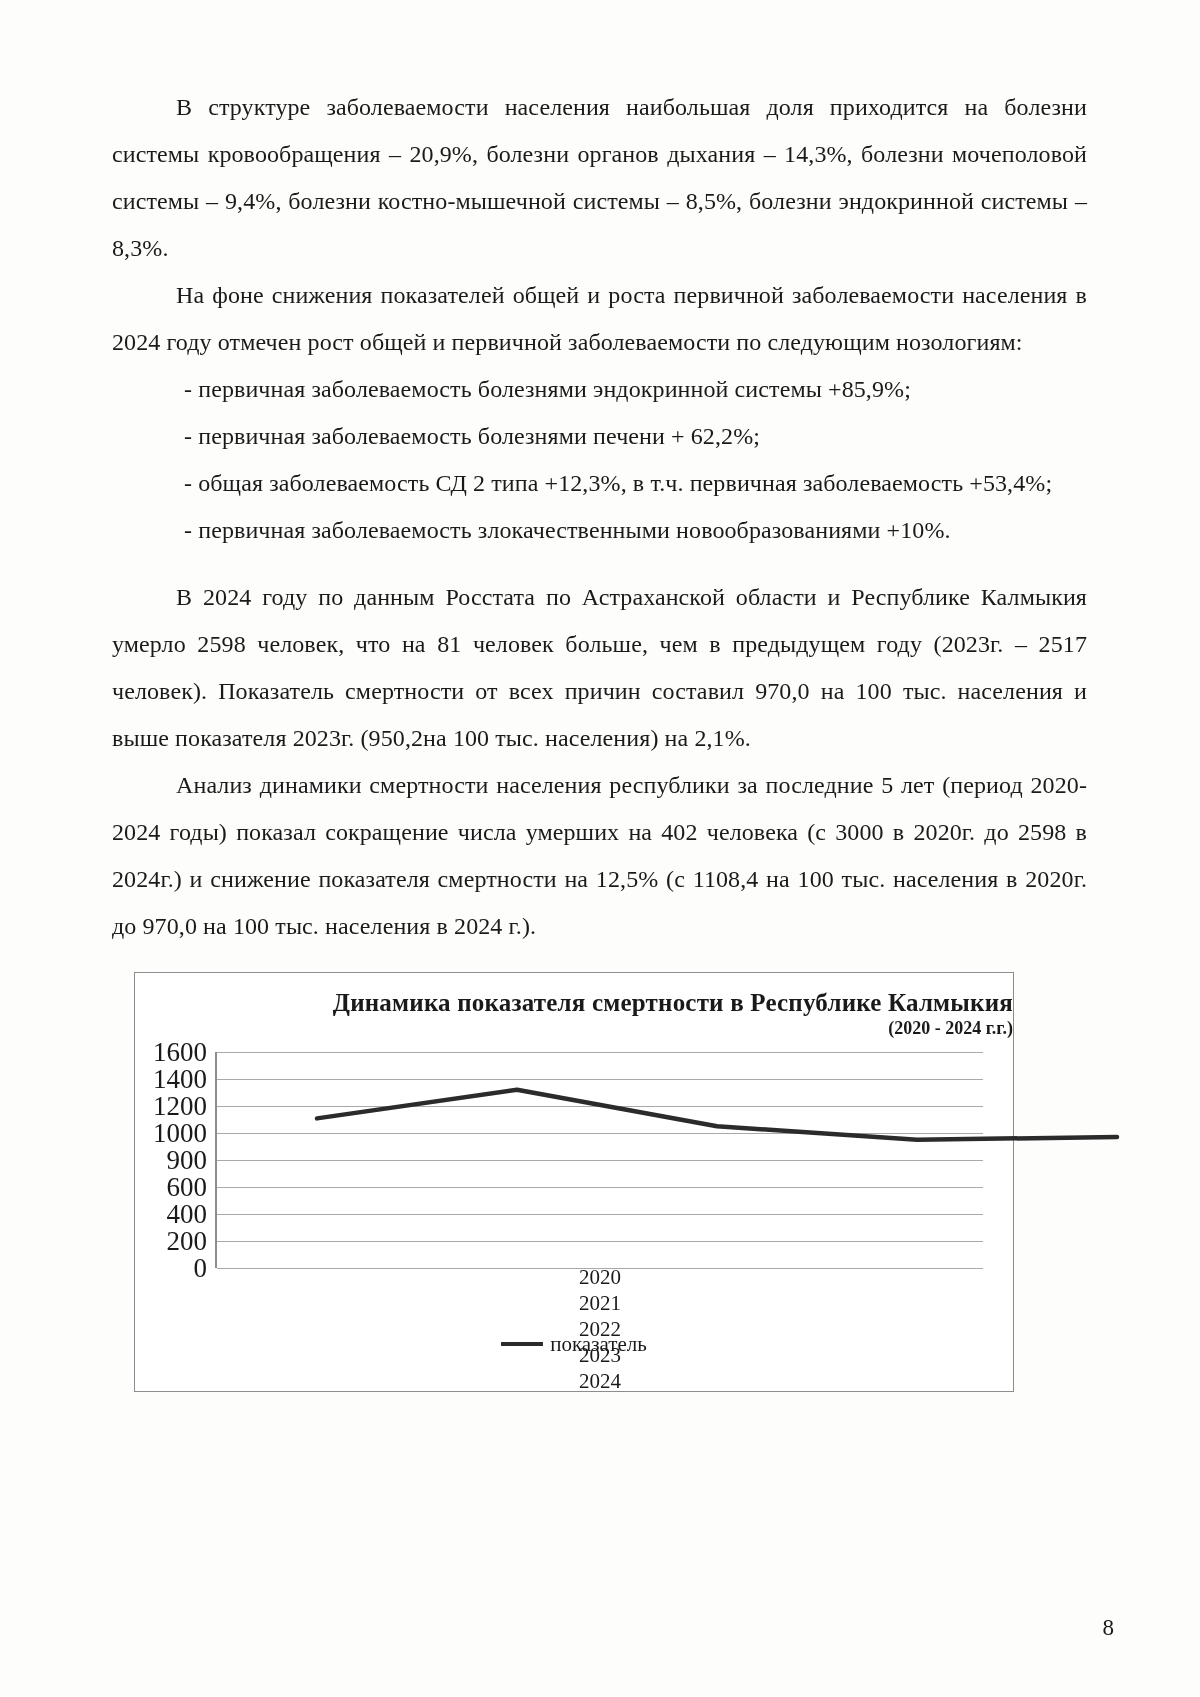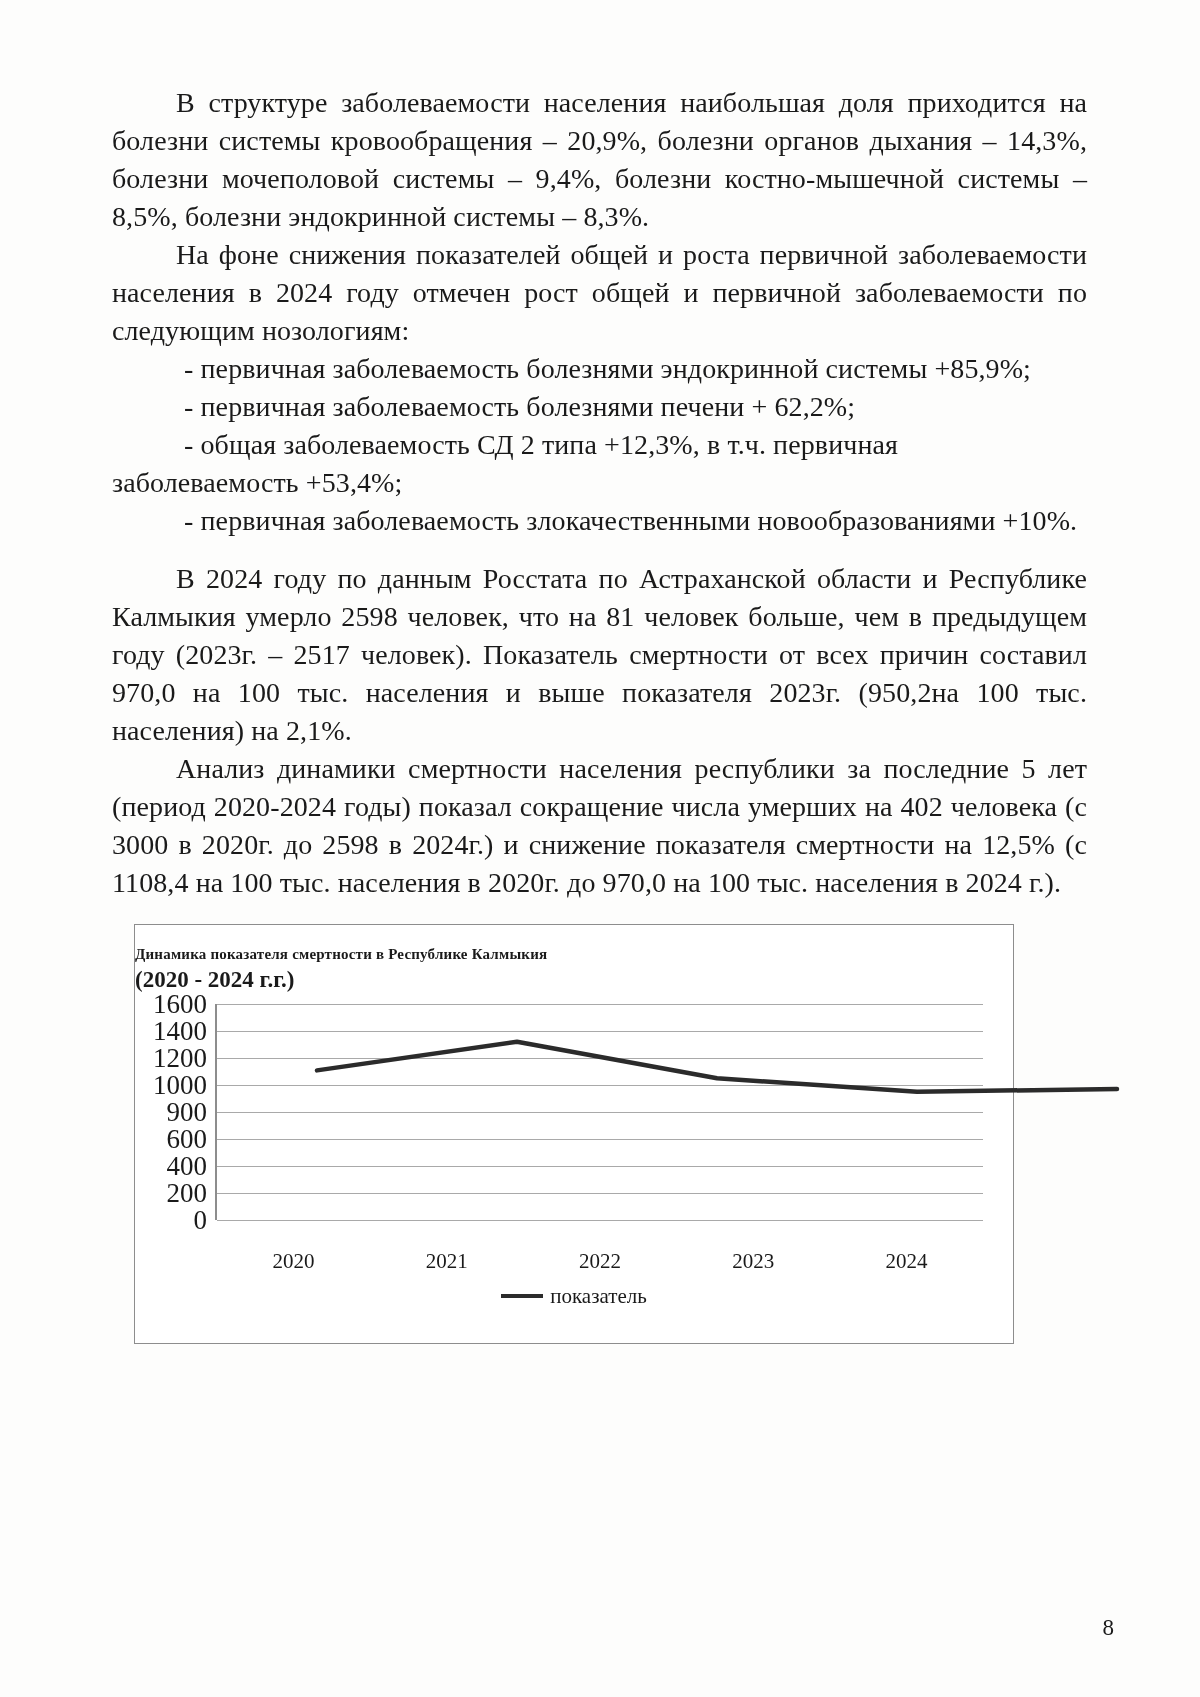--- a/index.html
+++ b/index.html
@@ -24,22 +24,22 @@
 
   .content {
     position: absolute;
     left: 112px;
     top: 84px;
     width: 975px;
   }
 
   p.para {
     margin: 0;
-    font-size: 28px;
-    line-height: 38px;
+    font-size: 24px;
+    line-height: 47px;
     text-align: justify;
     text-justify: inter-word;
     letter-spacing: 0.1px;
   }
   p.para.indent { text-indent: 64px; }
   p.para.bullet { text-indent: 72px; text-align: left; }
 
   .section-heading {
     margin: 0;
     padding-top: 26px;
@@ -56,31 +56,31 @@
     position: relative;
     margin-top: 22px;
     margin-left: 22px;
     width: 880px;
     height: 420px;
     border: 1.5px solid #8d8d8d;
     background: #ffffff;
     box-sizing: border-box;
   }
   .chart-title {
-    text-align: left;
+    text-align: right;
     font-weight: bold;
-    font-size: 15px;
+    font-size: 25px;
     line-height: 27px;
     padding-top: 16px;
     letter-spacing: 0.2px;
   }
   .chart-subtitle {
-    text-align: left;
+    text-align: right;
     font-weight: bold;
-    font-size: 23px;
+    font-size: 18px;
     line-height: 24px;
   }
 
   .plot-area {
     position: relative;
     margin: 12px 30px 0 0;
     height: 238px;
   }
   .y-axis {
     position: absolute;
@@ -123,22 +123,23 @@
     position: absolute;
     left: 82px;
     right: 0;
     top: 0;
     height: 216px;
   }
   .x-labels {
     position: absolute;
     left: 82px;
     right: 0;
-    top: 244px;
+    top: 212px;
     display: flex;
+    flex-direction: column;
   }
   .x-label {
     flex: 1;
     text-align: center;
     font-size: 21px;
     line-height: 26px;
   }
 
   .legend {
     margin-top: 42px;

